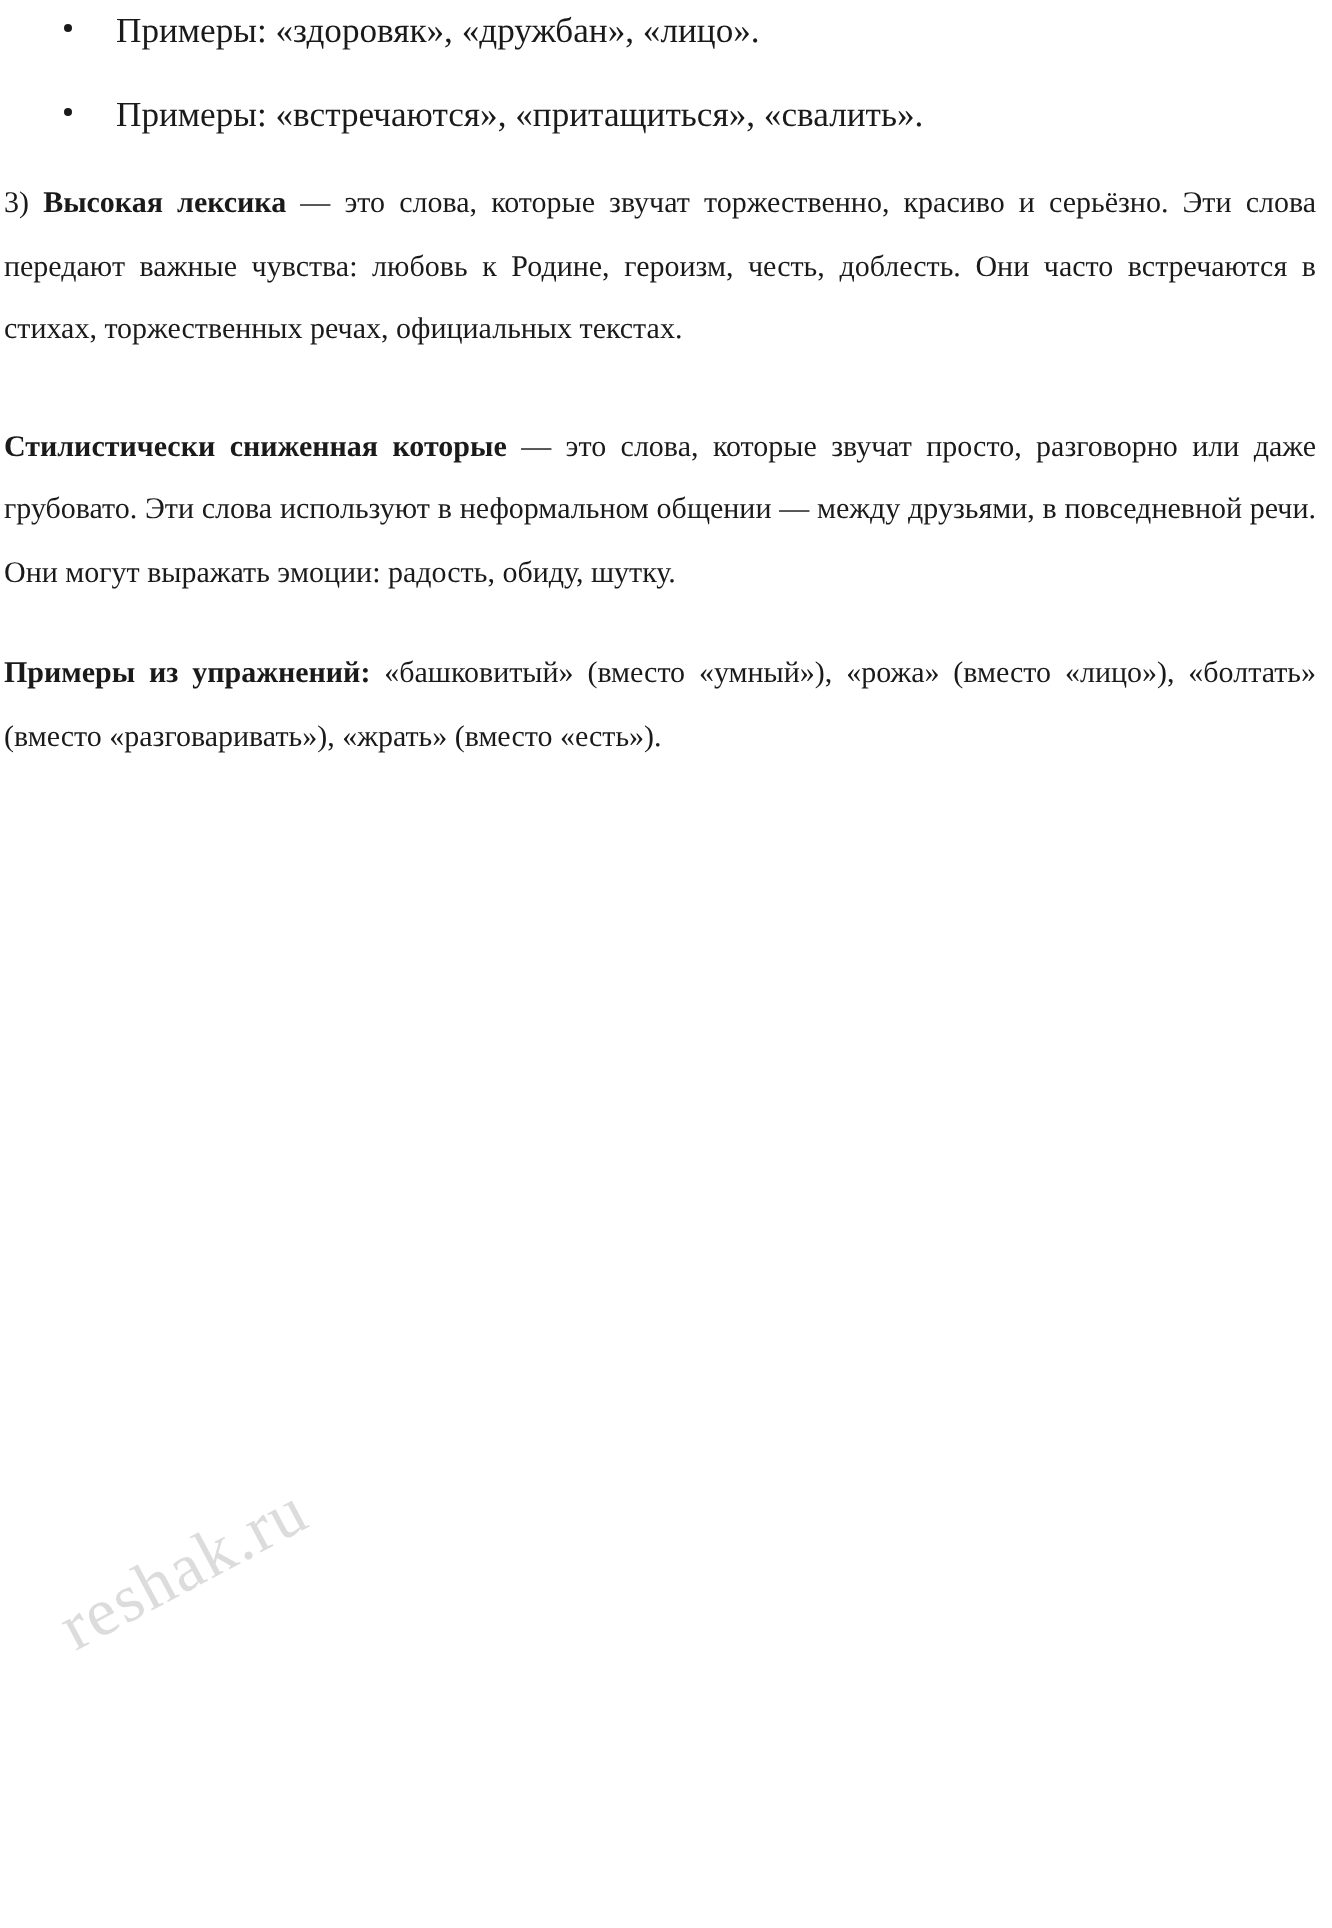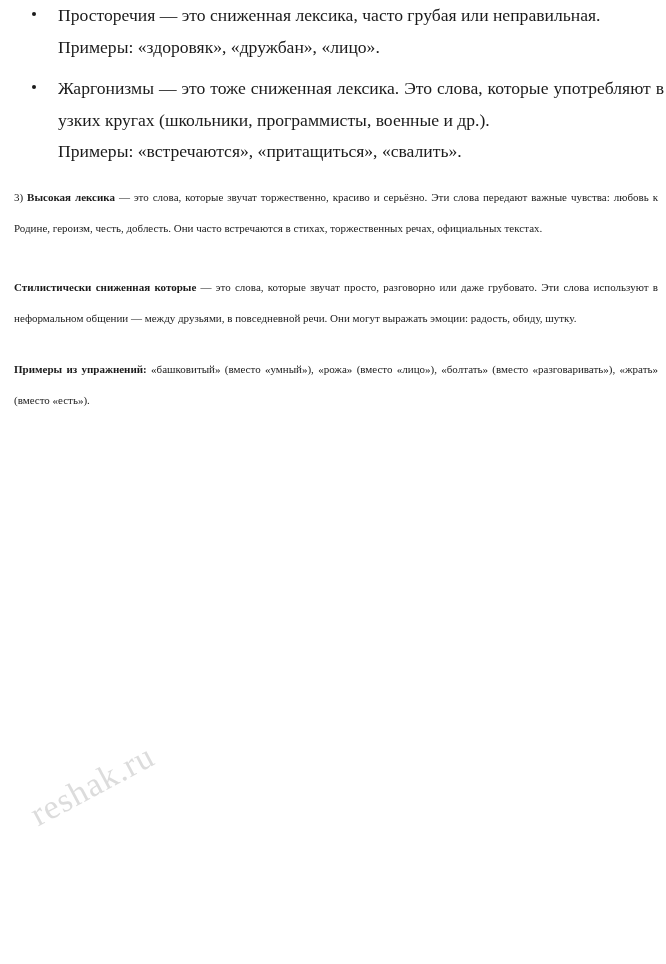--- a/index.html
+++ b/index.html
@@ -76,46 +76,43 @@
   }
   .sub-para {
     margin-top: 5px;
   }
   .block {
     margin: 0 0 11px 0;
     padding-left: 2px;
     padding-right: 4px;
   }
   .block p.para {
-    font-size: 11px;
+    font-size: 15px;
     line-height: 31.5px;
-    margin-left: 12px;
   }
   b, .bold { font-weight: bold; }
   .sp-8 { height: 8px; }
   .sp-4 { height: 4px; }
 </style>
 </head>
 <body>
 
 <div class="page">
 
   <div class="watermark">reshak.ru</div>
 
   <div class="content">
 
     <ul class="bullets">
 
       <li class="bullet-item">
-        <p class="para">Просторечия — это сниженная лексика, часто грубая или неправильная.</p>
         <p class="para sub-para">Примеры: «здоровяк», «дружбан», «лицо».</p>
       </li>
 
       <li class="bullet-item">
-        <p class="para">Жаргонизмы — это тоже сниженная лексика. Это слова, которые употребляют в узких кругах (школьники, программисты, военные и др.).</p>
         <p class="para sub-para">Примеры: «встречаются», «притащиться», «свалить».</p>
       </li>
 
     </ul>
 
     <div class="sp-4"></div>
 
     <div class="block">
       <p class="para"><span>3) </span><b>Высокая лексика</b><span> — это слова, которые звучат торжественно, красиво и серьёзно. Эти слова передают важные чувства: любовь к Родине, героизм, честь, доблесть. Они часто встречаются в стихах, торжественных речах, официальных текстах.</span></p>
     </div>

